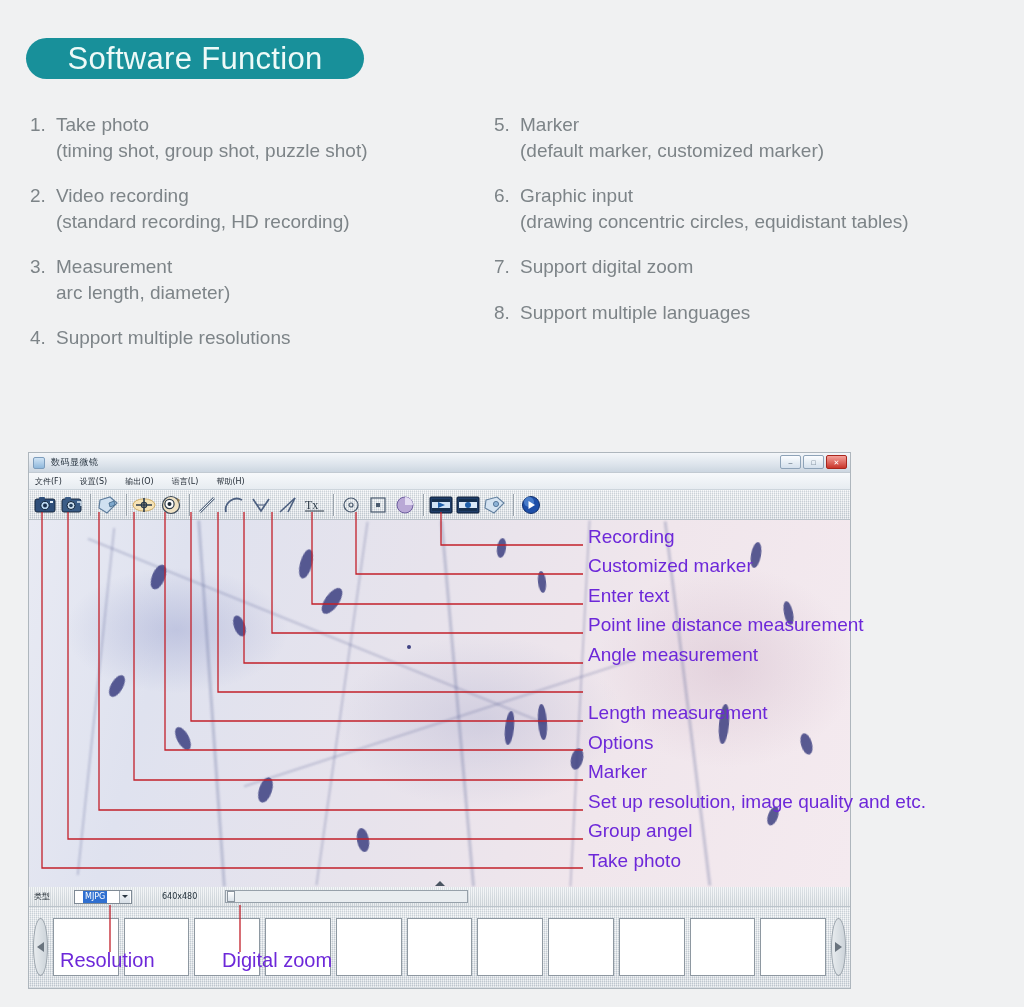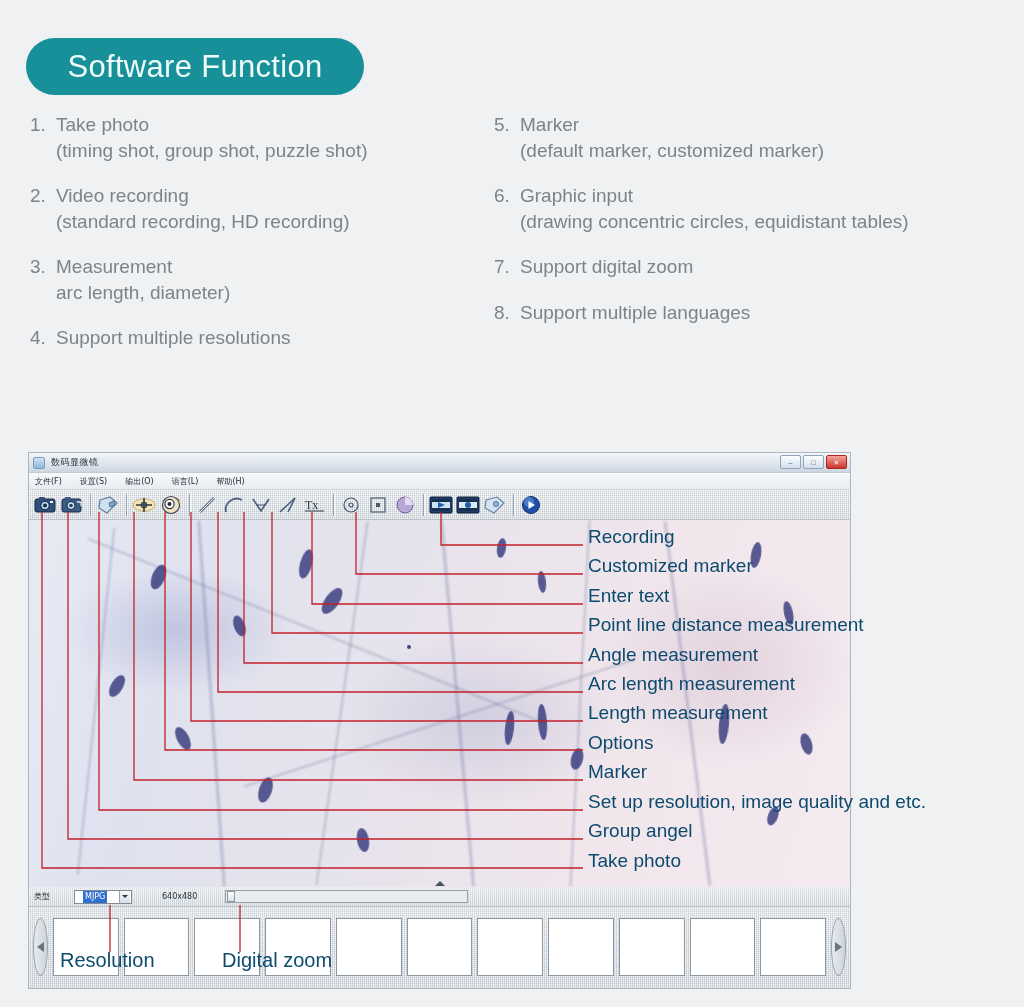--- a/index.html
+++ b/index.html
@@ -7,21 +7,21 @@
     width: 1024px; height: 1007px;
     background: #f0f1f2;
     font-family: "Liberation Sans", sans-serif;
     overflow: hidden;
   }
   .page { position: relative; width: 1024px; height: 1007px; background: #f0f1f2; }
 
   
   .title-pill {
     position: absolute; left: 26px; top: 38px;
-    width: 338px; height: 57px;
+    width: 338px; height: 41px;
     background: #18909a;
     border-radius: 29px;
     display: flex; align-items: center; justify-content: center;
   }
   .title-pill span {
     color: #eefaf8; font-size: 31px; letter-spacing: .3px;
   }
 
   
   .features { position: absolute; left: 0; top: 112px; width: 1024px; height: 300px; }
@@ -165,21 +165,21 @@
   .nav-arrow.left  i { border-right: 7px solid #6a747e; }
   .nav-arrow.right i { border-left: 7px solid #6a747e; }
   .thumb-cell {
     flex: 1 1 0; height: 58px; background: #fff;
     border: 1px solid #8e98a1;
   }
 
   
   .anno { position: absolute; left: 0; top: 0; width: 1024px; height: 1007px; pointer-events: none; }
   .anno-label {
-    position: absolute; color: #0c4a6e; font-size: 19px; line-height: 20px;
+    position: absolute; color: #6d28d9; font-size: 19px; line-height: 20px;
     white-space: nowrap;
   }
   .anno-label.small { font-size: 20px; }
 </style>
 </head>
 <body>
 
 <div class="page">
 
   <div class="title-pill">
@@ -528,21 +528,20 @@
       <path d="M240 905 L240 952"></path>
     </g>
   </svg>
 
   <div class="anno">
     <div class="anno-label" style="left:588px; top:527px;">Recording</div>
     <div class="anno-label" style="left:588px; top:556px;">Customized marker</div>
     <div class="anno-label" style="left:588px; top:586px;">Enter text</div>
     <div class="anno-label" style="left:588px; top:615px;">Point line distance measurement</div>
     <div class="anno-label" style="left:588px; top:645px;">Angle measurement</div>
-    <div class="anno-label" style="left:588px; top:674px;">Arc length measurement</div>
     <div class="anno-label" style="left:588px; top:703px;">Length measurement</div>
     <div class="anno-label" style="left:588px; top:733px;">Options</div>
     <div class="anno-label" style="left:588px; top:762px;">Marker</div>
     <div class="anno-label" style="left:588px; top:792px;">Set up resolution, image quality and etc.</div>
     <div class="anno-label" style="left:588px; top:821px;">Group angel</div>
     <div class="anno-label" style="left:588px; top:851px;">Take photo</div>
 
     <div class="anno-label small" style="left:60px;  top:950px;">Resolution</div>
     <div class="anno-label small" style="left:222px; top:950px;">Digital zoom</div>
   </div>

